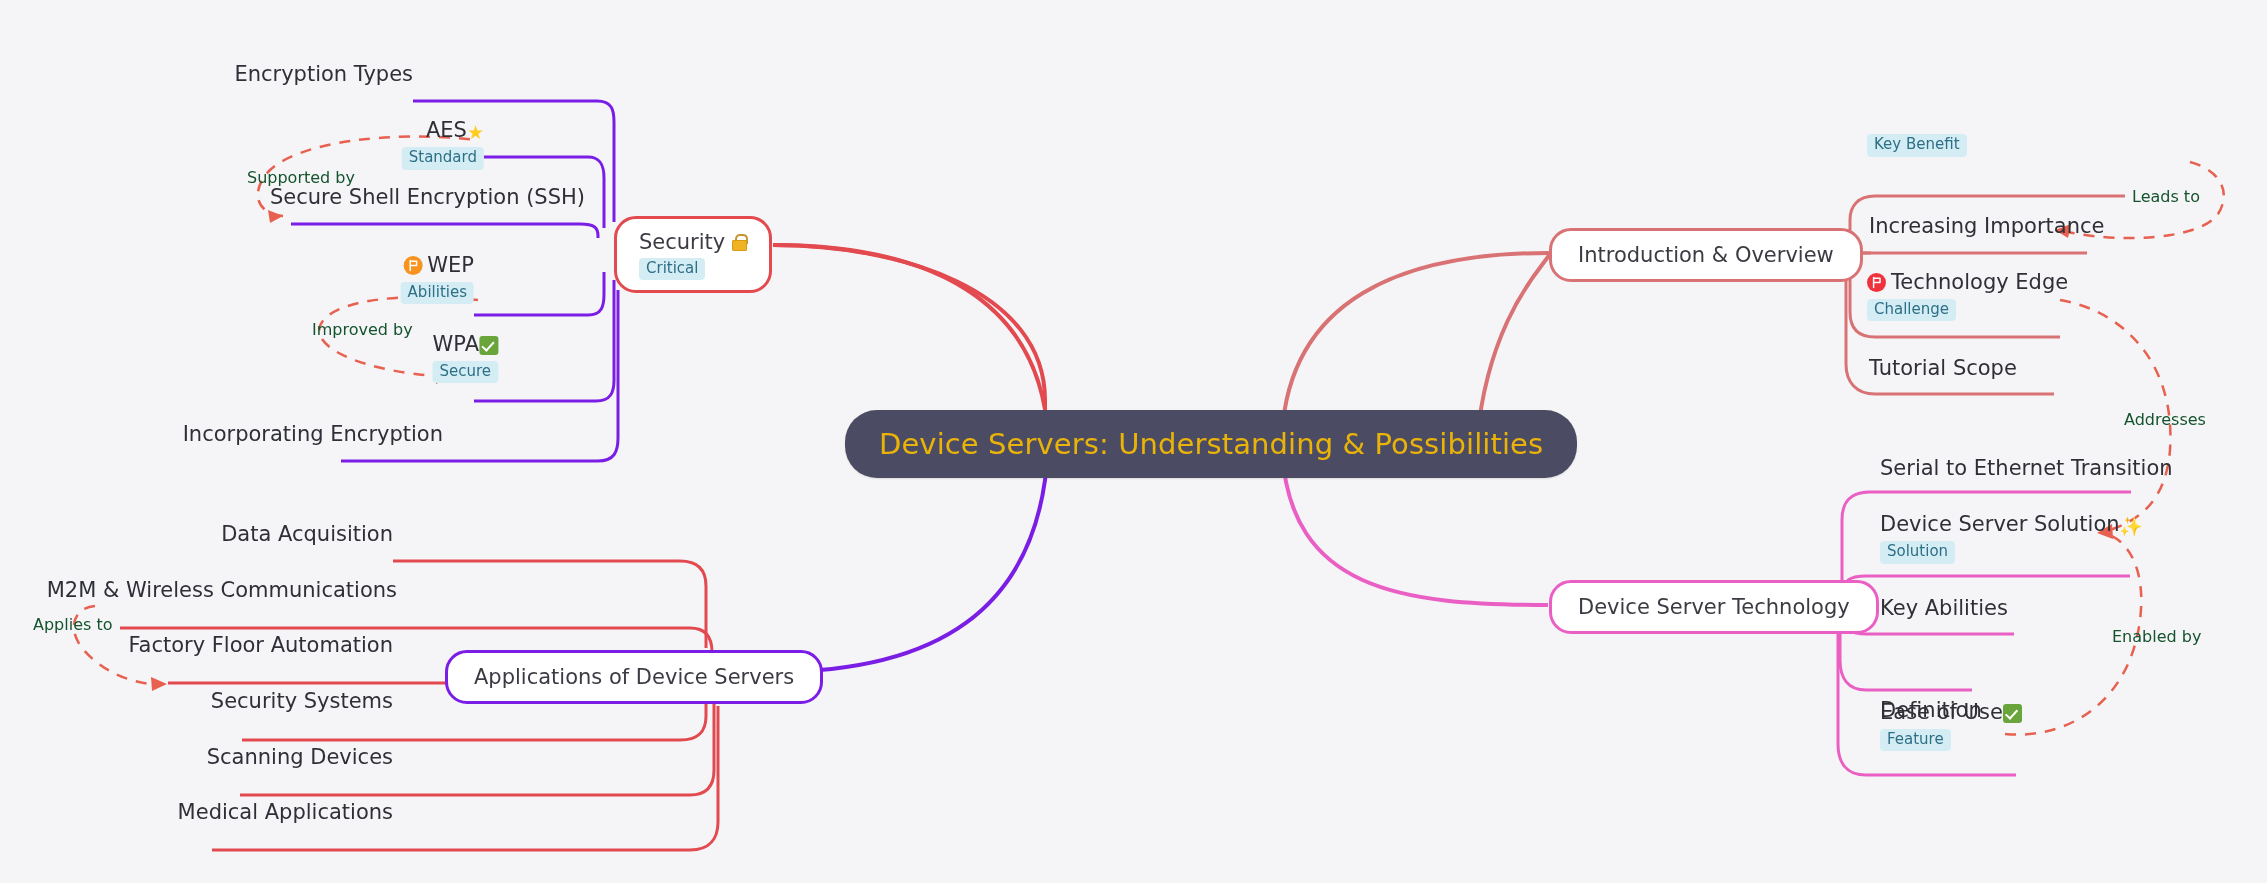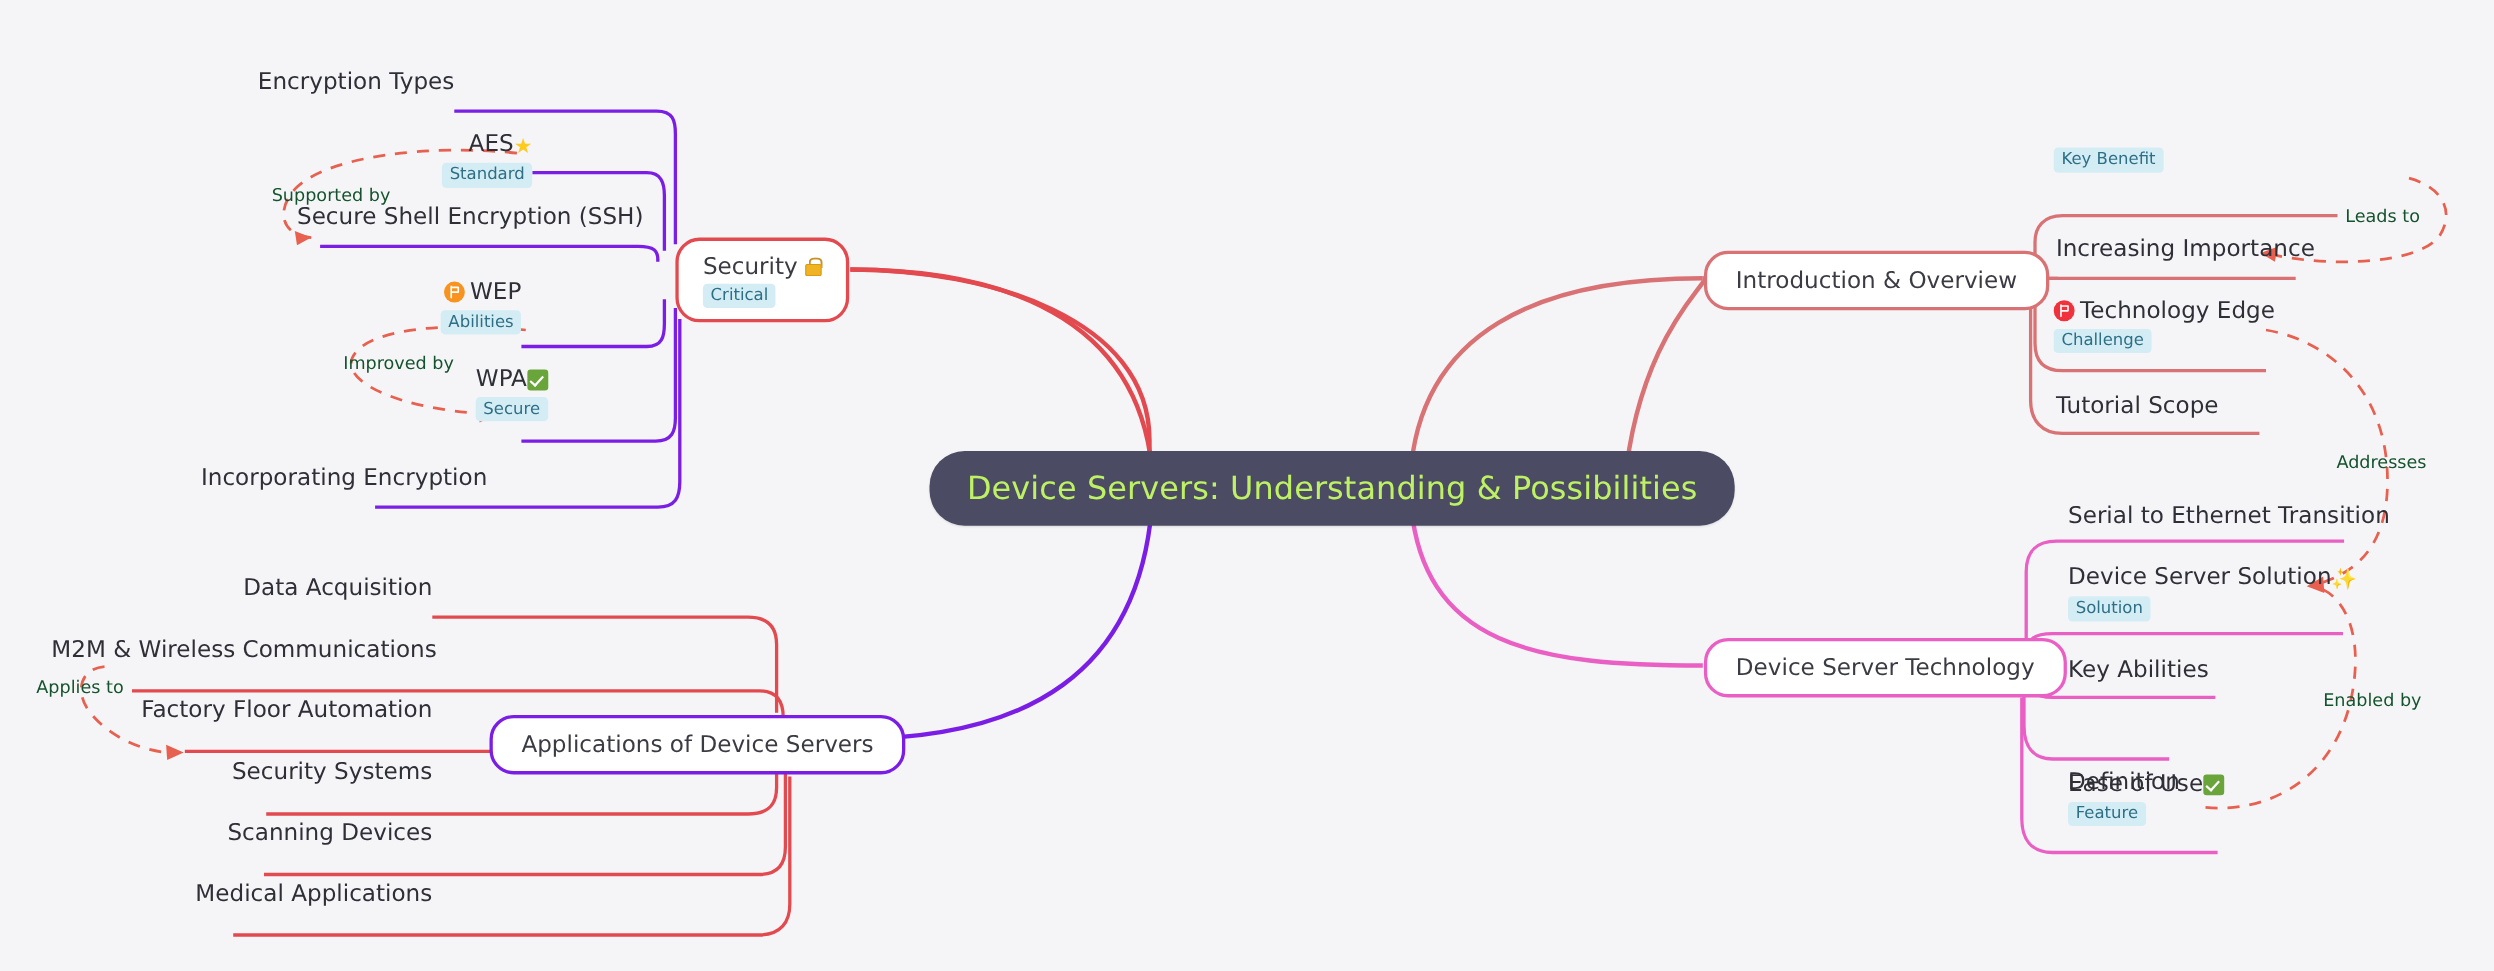--- a/index.html
+++ b/index.html
@@ -26,21 +26,21 @@
     pointer-events: none;
   }
   
   .node {
     position: absolute;
     white-space: nowrap;
   }
   
   .root {
     background: #4b4c63;
-    color: #bef264;
+    color: #eab308;
     border-radius: 32px;
     font-size: 29px;
     padding: 17px 34px;
     letter-spacing: .1px;
     box-shadow: 0 1px 2px rgba(0,0,0,.10);
   }
   
   .branch {
     background: #ffffff;
     border-radius: 22px;

